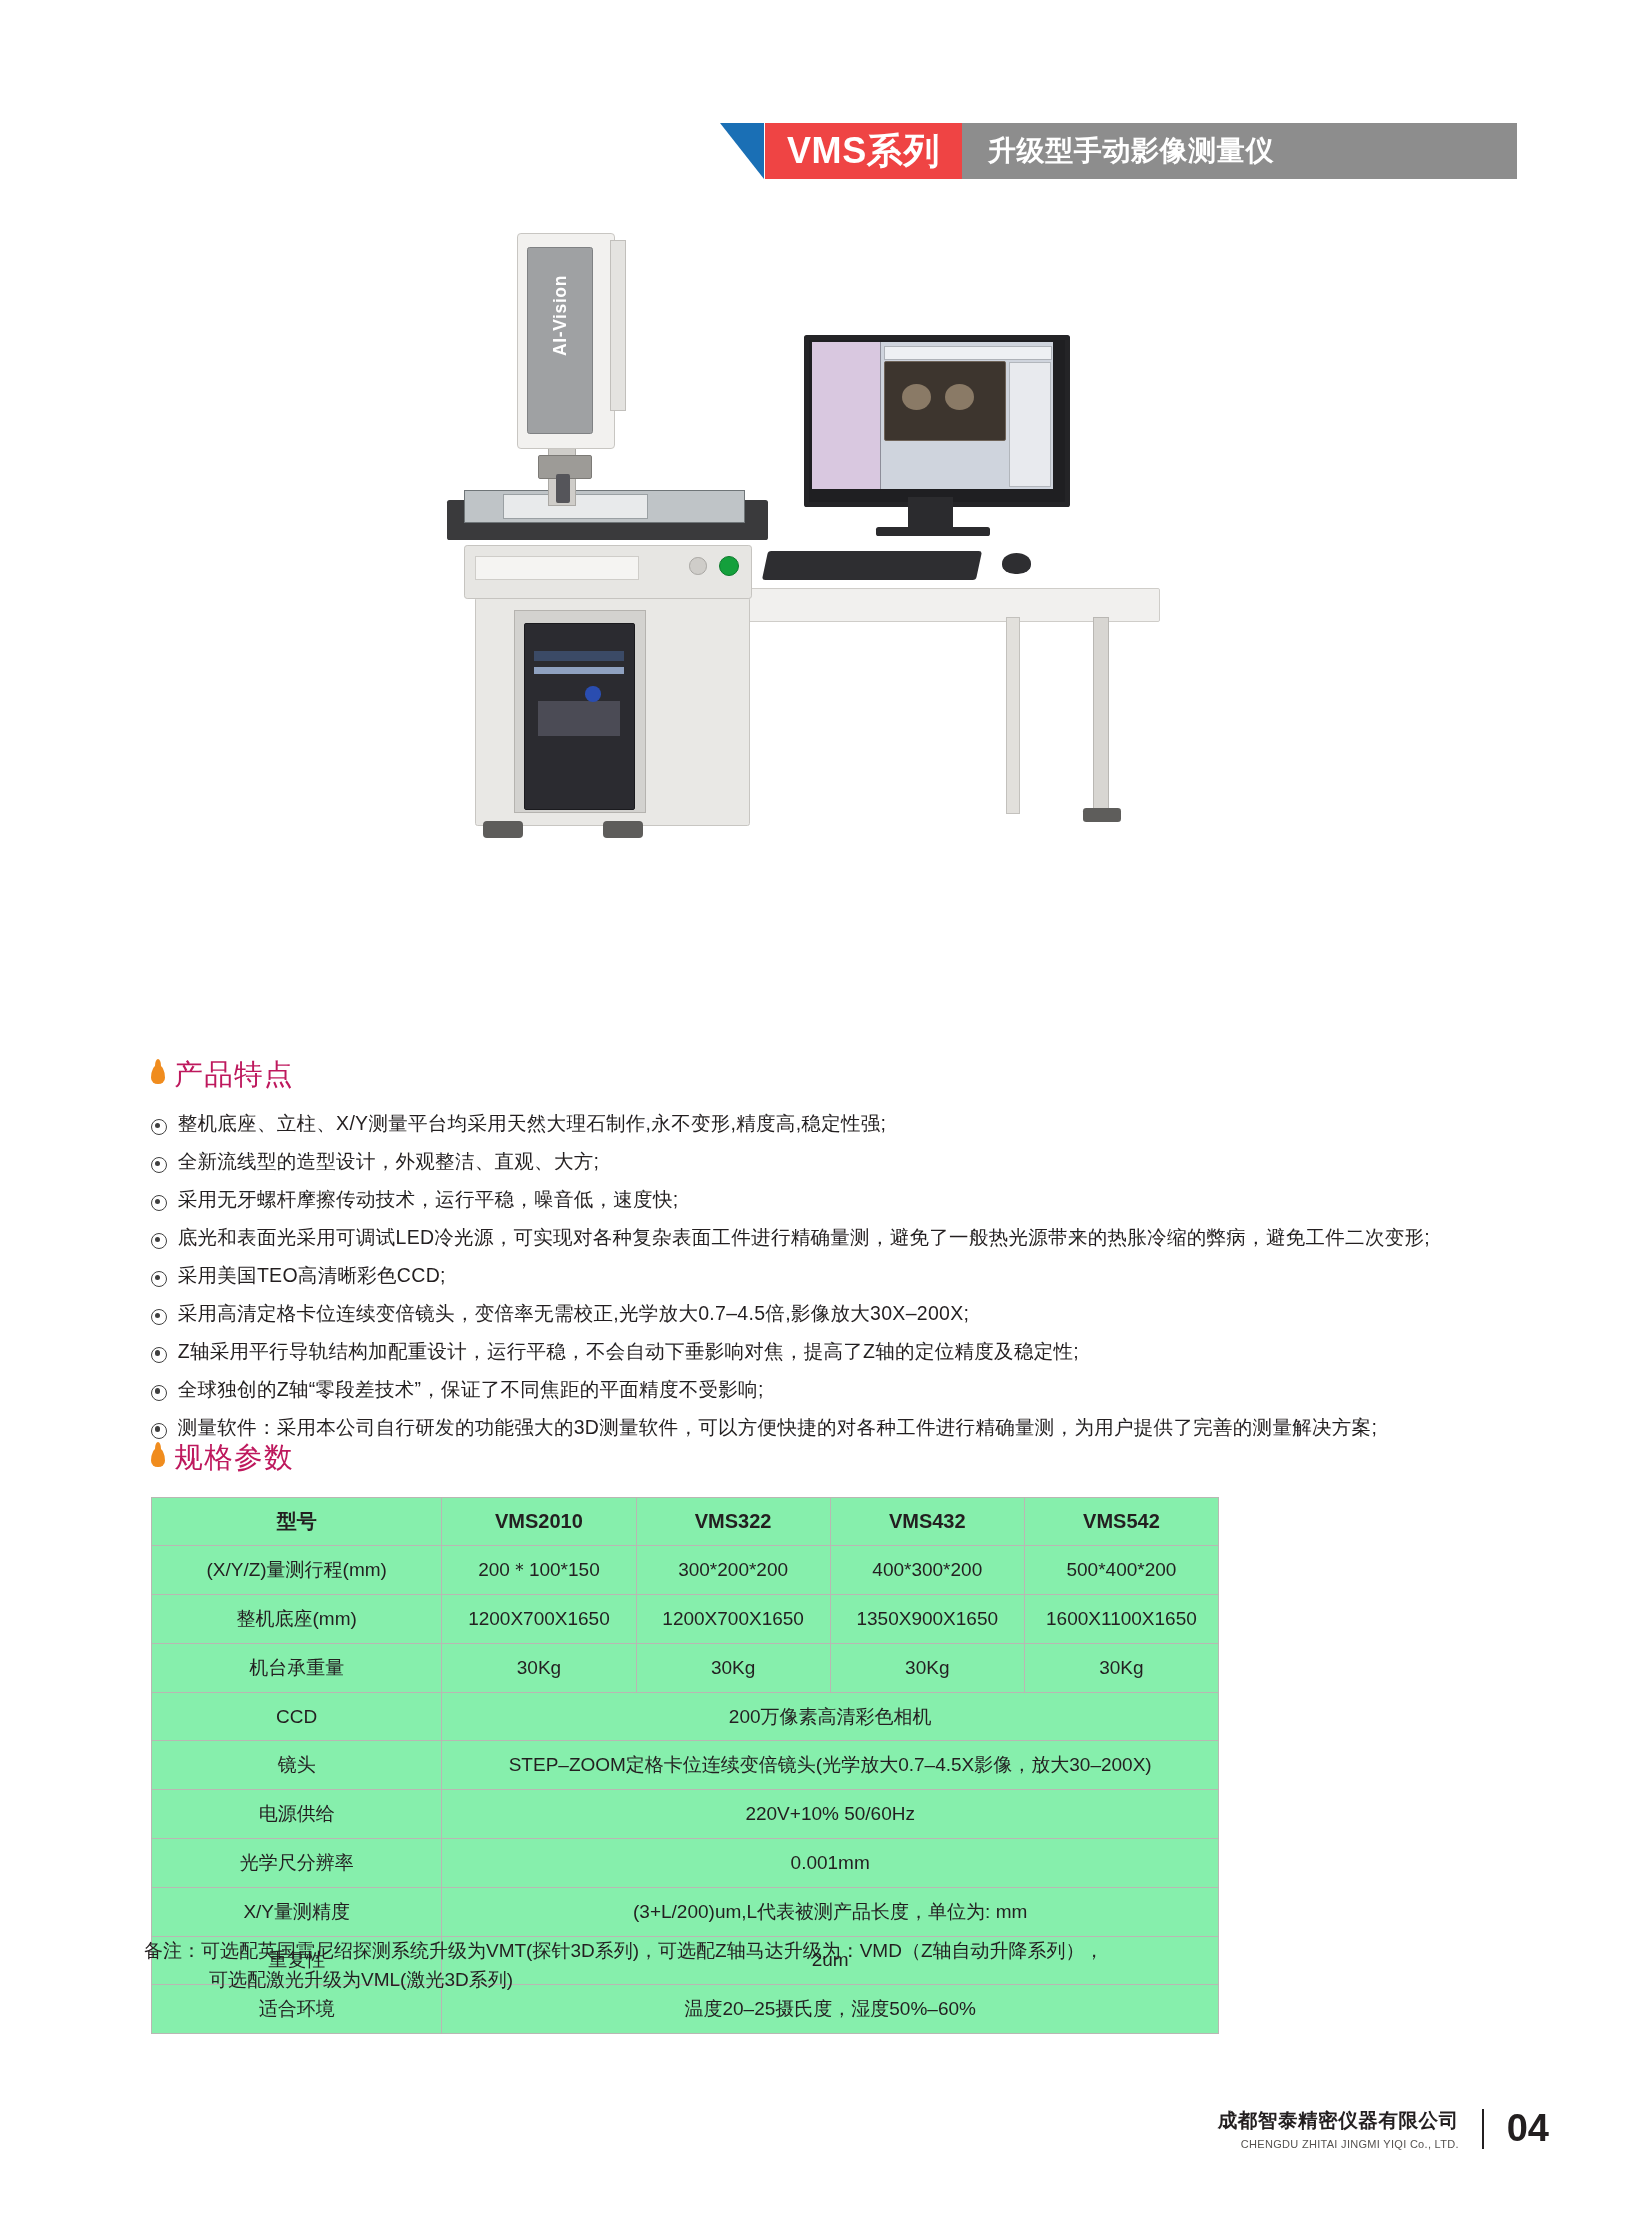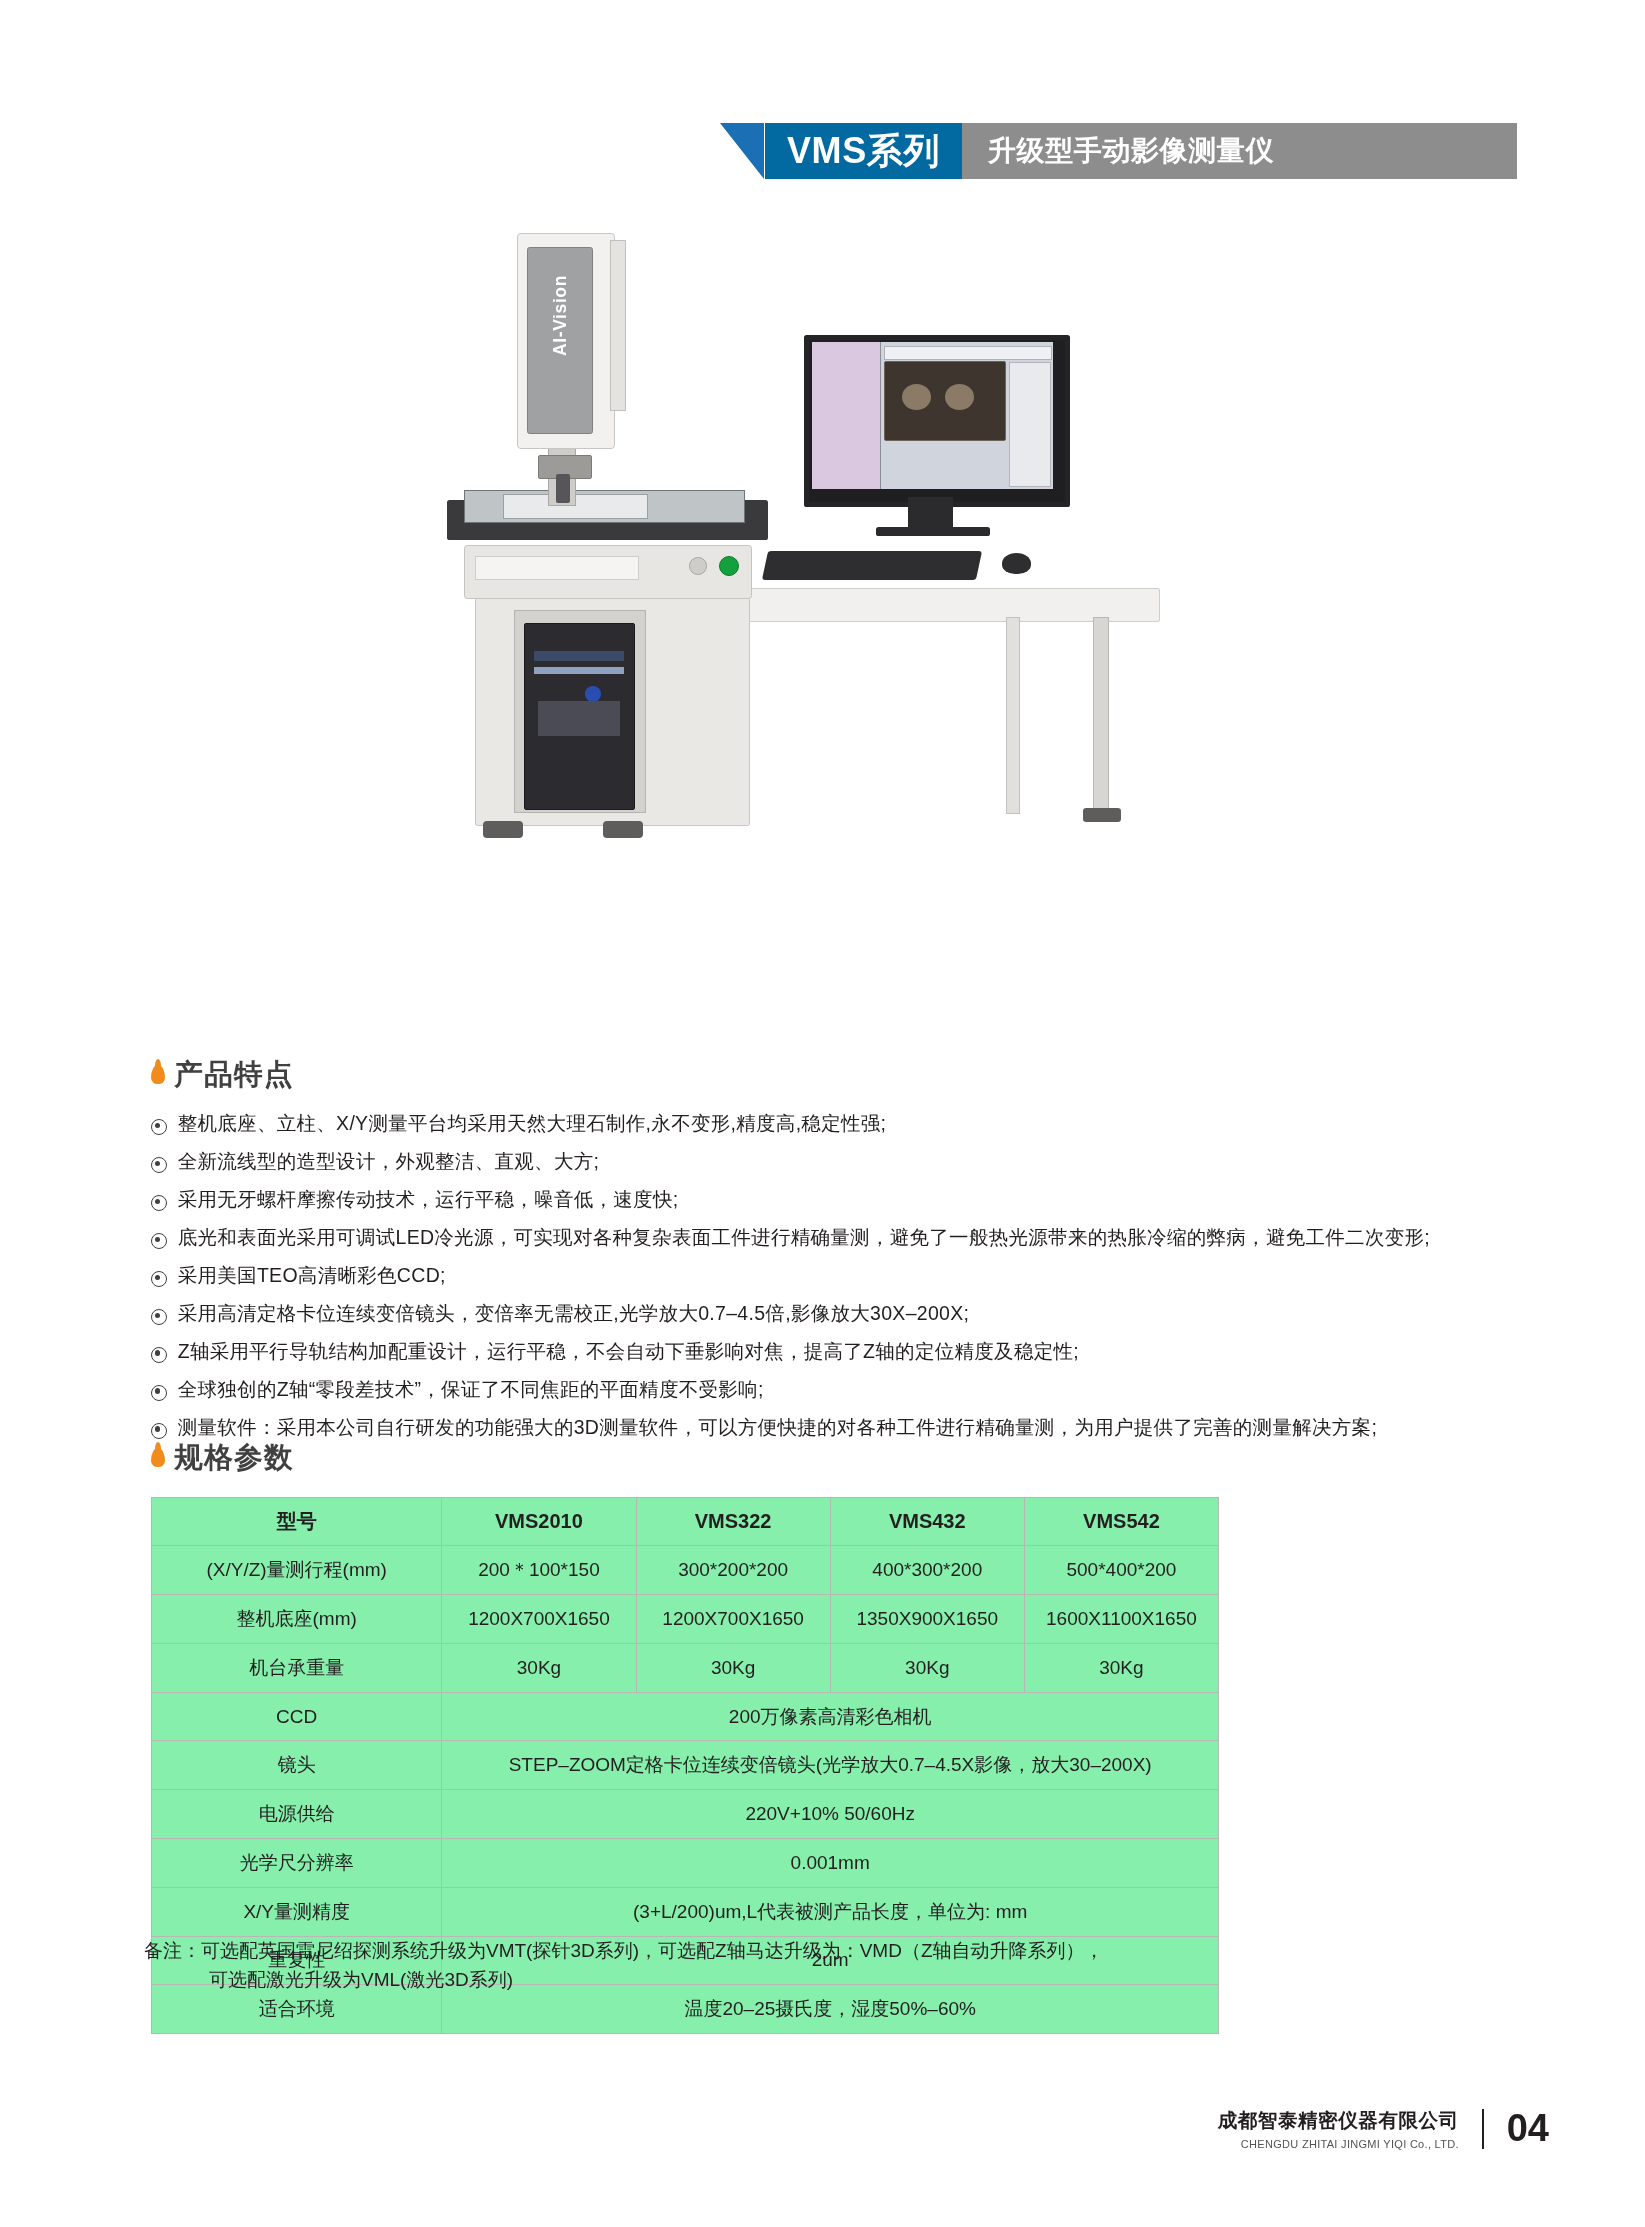--- a/index.html
+++ b/index.html
@@ -20,21 +20,21 @@
   .header-band {
     position: absolute;
     top: 123px;
     left: 765px;
     width: 752px;
     height: 56px;
     display: flex;
     align-items: stretch;
   }
   .header-blue {
-    background: #0369a1;
+    background: #ef4444;
     display: flex;
     align-items: center;
     justify-content: center;
     padding: 0 22px;
     position: relative;
   }
   .header-blue .title {
     color: #ffffff;
     font-size: 36px;
     font-weight: bold;
@@ -422,22 +422,22 @@
     position: absolute;
     left: 3.9px;
     top: -5.8px;
     width: 6.5px;
     height: 9px;
     background: #f08c1e;
     border-radius: 50% 50% 40% 40% / 80% 80% 20% 20%;
   }
   .sec-title {
     font-size: 28.6px;
-    font-weight: bold;
-    color: #404040;
+    font-weight: normal;
+    color: #be185d;
     letter-spacing: 1.3px;
   }
 
   
   .features {
     position: absolute;
     top: 1055px;
     left: 0;
     width: 100%;
   }

